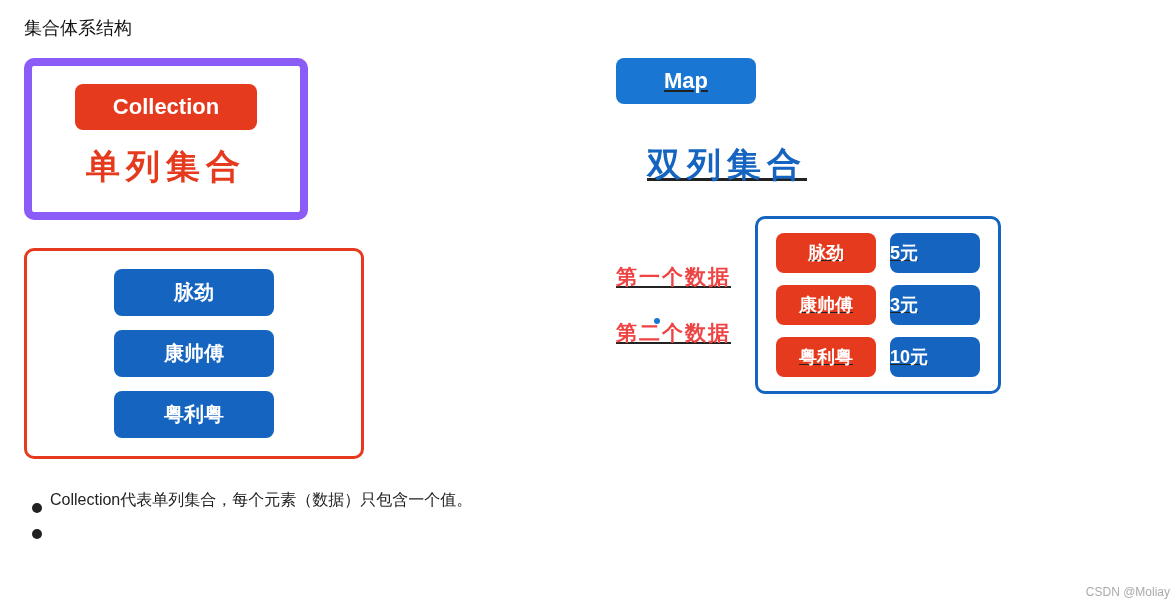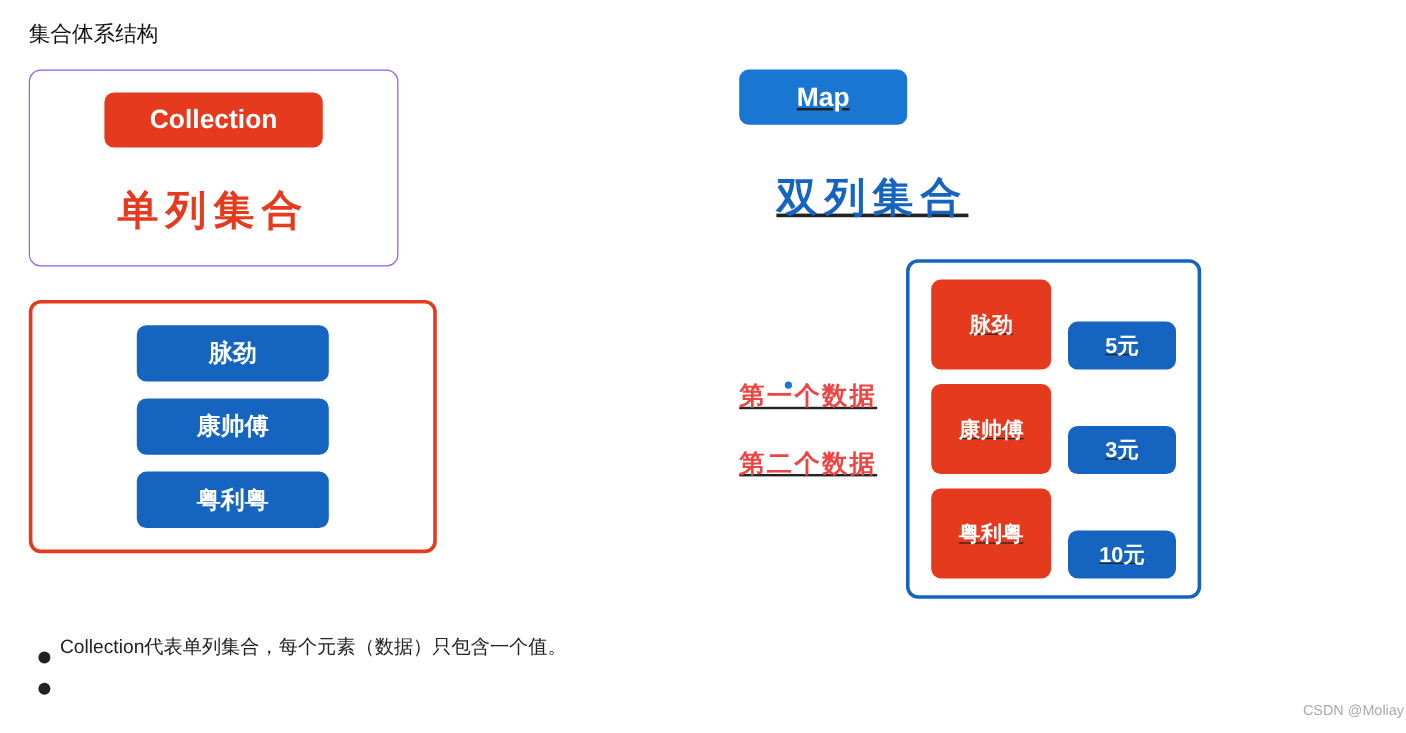--- a/index.html
+++ b/index.html
@@ -34,45 +34,44 @@
       flex: 1;
       display: flex;
       flex-direction: column;
       align-items: flex-start;
       gap: 28px;
       padding-left: 60px;
       text-decoration: underline;
     }
     
     .collection-box {
-      border: 1px solid #8b5cf6;
+      border: 8px solid #8b5cf6;
       border-radius: 10px;
       padding: 18px 28px 22px 28px;
       display: flex;
       flex-direction: column;
       align-items: center;
-      width: 308px;
+      width: 284px;
       gap: 14px;
     }
     .collection-btn {
       background: #e63a1e;
       color: #fff;
       border: none;
       border-radius: 8px;
       font-size: 22px;
       font-weight: bold;
       padding: 10px 38px;
       cursor: default;
     }
     .dan-lie-ji-he {
       color: #e63a1e;
       font-size: 34px;
       font-weight: bold;
       letter-spacing: 6px;
-      margin-top: 16px;
     }
     
     .items-box {
       border: 3px solid #e63a1e;
       border-radius: 10px;
       padding: 18px 28px;
       display: flex;
       flex-direction: column;
       align-items: center;
       width: 340px;
@@ -159,23 +158,22 @@
     }
     .map-val-btn {
       background: #1565c0;
       color: #fff;
       border: none;
       border-radius: 8px;
       font-size: 18px;
       font-weight: bold;
       padding: 8px 0;
       width: 90px;
-      text-align: center;
-      cursor: default;
-      margin-top: 35px;
+      text-align: left;
+      cursor: default;
     }
     
     .bullets {
       margin-top: 10px;
       padding-left: 8px;
     }
     .bullet-item {
       display: flex;
       align-items: flex-end;
       gap: 8px;

